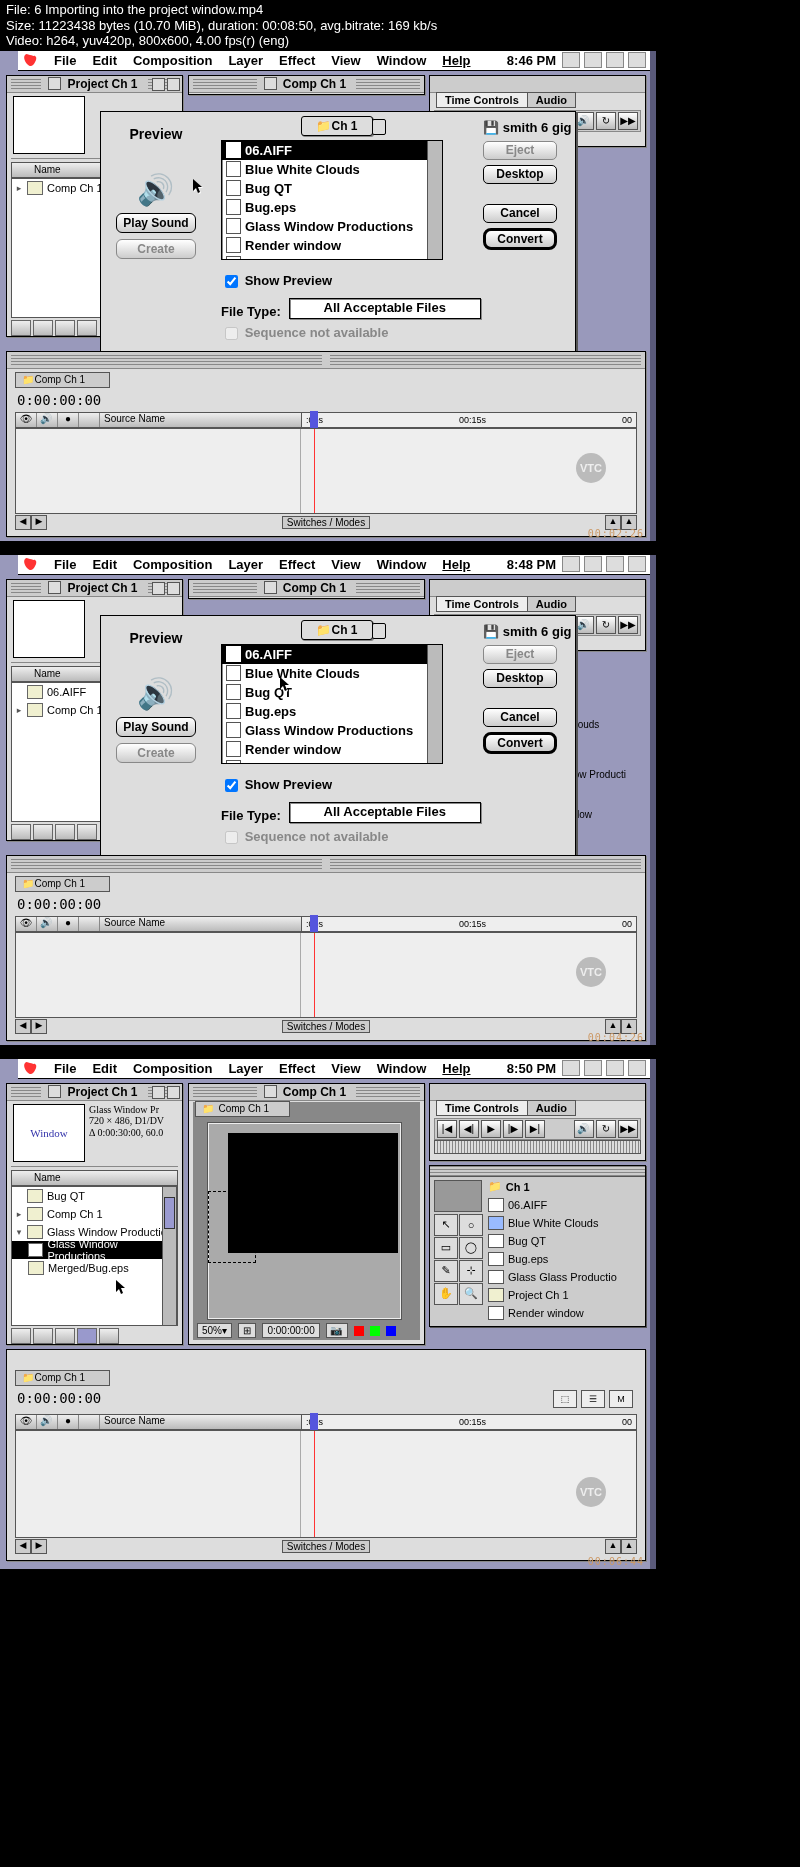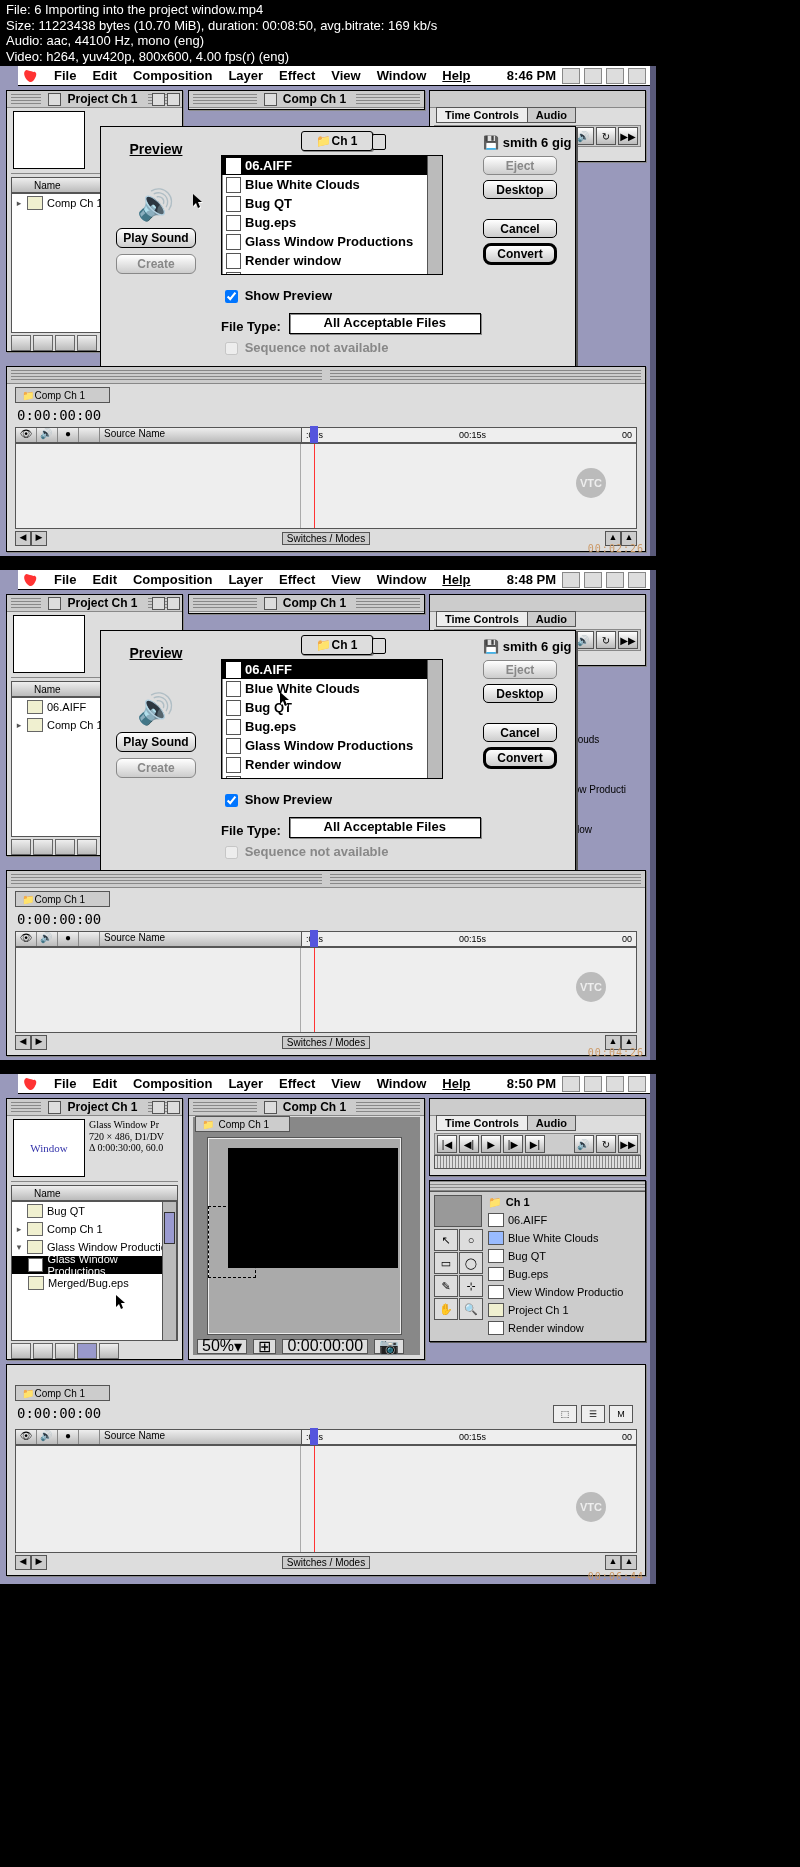--- a/index.html
+++ b/index.html
@@ -39,21 +39,21 @@
   .proj-li.sel { background:#000; color:#fff; }
   .proj-li.sel .ico { background:#fff; }
   .proj-footer { position:absolute; left:4px; right:4px; bottom:2px; height:14px; display:flex; gap:2px; }
   .proj-footer .fb { width:18px; height:14px; border:1px solid #666; background:linear-gradient(#eee,#bbb); }
   .proj-vscroll { position:absolute; right:5px; top:102px; bottom:18px; width:13px; background:#bbb; border:1px solid #555; }
   .proj-vscroll .thumb { position:absolute; left:1px; right:1px; top:10px; height:30px; background:#9a9ad0; border:1px solid #333; }
 
   
   .dialog { position:absolute; background:#ddd; border:1px solid #000; box-shadow:2px 2px 0 #555; padding:10px 12px; }
   .dlg-col-left { position:absolute; left:10px; top:14px; width:90px; text-align:center; }
-  .dlg-preview-label { font-weight:bold; font-size:14px; margin-bottom:30px;text-decoration:underline; }
+  .dlg-preview-label { font-weight:bold; font-size:14px; margin-bottom:30px; }
   .speaker-ico { font-size:30px; color:#666; }
   .dlg-btn { display:block; width:80px; height:20px; margin:6px auto; border:1px solid #000; border-radius:6px; background:linear-gradient(#fff,#ccc); font-weight:bold; font-size:12px; }
   .dlg-btn.disabled { color:#888; border-color:#888; }
   .dlg-popup { position:absolute; left:200px; top:4px; width:70px; height:18px; border:1px solid #000; border-radius:3px; background:#ddd; box-shadow:1px 1px 0 #888; display:flex; align-items:center; justify-content:center; font-weight:bold; font-size:12px; }
   .dlg-popup::after { content:""; position:absolute; right:-14px; top:2px; width:12px; height:14px; border:1px solid #000; background:#ddd; border-radius:2px; }
   .dlg-filelist { position:absolute; left:120px; top:28px; width:220px; height:118px; background:#fff; border:1px solid #000; box-shadow:inset 1px 1px 0 #888; overflow:hidden; }
   .fl-row { display:flex; align-items:center; gap:4px; padding:1px 4px; font-size:13px; font-weight:bold; height:17px; }
   .fl-row.sel { background:#000; color:#fff; }
   .fl-ico { width:13px; height:14px; border:1px solid #555; background:#fff; }
   .fl-row.sel .fl-ico { border-color:#fff; }
@@ -70,21 +70,21 @@
   .dlg-seq { position:absolute; left:120px; top:212px; font-weight:bold; font-size:13px; color:#888; }
   .dlg-seq input { vertical-align:middle; }
   .dlg-bottom { position:absolute; left:140px; top:240px; display:flex; gap:24px; }
 
   
   .comp-body { position:absolute; left:4px; top:18px; right:4px; bottom:4px; background:#888; }
   .comp-tab { position:absolute; left:2px; top:-1px; height:14px; padding:0 20px 0 6px; background:#ccc; border:1px solid #555; font-size:10px; display:flex; align-items:center; gap:4px; }
   .comp-canvas { position:absolute; left:14px; top:20px; right:18px; bottom:20px; background:#aaa; border:1px solid #555; box-shadow:inset 0 0 0 1px #eee; }
   .comp-render { position:absolute; left:20px; top:10px; width:170px; height:120px; background:#000; }
   .comp-marquee { position:absolute; left:0; top:68px; width:46px; height:70px; border:1px dashed #000; }
-  .comp-status { position:absolute; left:4px; bottom:2px; right:4px; height:14px; display:flex; align-items:center; gap:6px; font-size:16px; }
+  .comp-status { position:absolute; left:4px; bottom:2px; right:4px; height:14px; display:flex; align-items:center; gap:6px; font-size:10px; }
   .comp-status .box { height:13px; border:1px solid #555; background:#ddd; padding:0 4px; display:flex; align-items:center; }
   .comp-swatch { width:10px; height:10px; display:inline-block; }
 
   
   .tc-tabs { position:absolute; left:6px; top:16px; display:flex; }
   .tc-tab { padding:1px 8px; border:1px solid #555; background:#ccc; font-size:11px; font-weight:bold; margin-right:-1px; }
   .tc-tab.active { background:#eee; }
   .tc-strip { position:absolute; left:4px; top:34px; right:4px; height:20px; background:#ccc; border:1px solid #888; display:flex; align-items:center; gap:2px; padding:0 2px; }
   .tc-btn { width:18px; height:16px; border:1px solid #555; background:linear-gradient(#fff,#bbb); display:flex; align-items:center; justify-content:center; font-size:10px; }
   .tc-track { position:absolute; left:4px; right:4px; top:56px; height:12px; background:repeating-linear-gradient(90deg,#ddd 0 2px,#888 2px 3px); border:1px solid #555; }
@@ -126,21 +126,20 @@
   .cursor svg { filter:drop-shadow(1px 1px 0 #fff); }
   .timestamp { position:absolute; right:6px; bottom:2px; font-size:10px; color:#c96; font-family:monospace; letter-spacing:1px; }
   .vtc-logo { position:absolute; right:30px; bottom:30px; width:30px; height:30px; border-radius:50%; background:#bbb; color:#eee; font-weight:bold; font-size:11px; display:flex; align-items:center; justify-content:center; }
 </style>
 </head>
 <body>
 
 <div class="info-text">
   <div>File: 6 Importing into the project window.mp4</div>
   <div>Size: 11223438 bytes (10.70 MiB), duration: 00:08:50, avg.bitrate: 169 kb/s</div>
-  <div>Audio: aac, 44100 Hz, mono (eng)</div>
   <div>Video: h264, yuv420p, 800x600, 4.00 fps(r) (eng)</div>
 </div>
 
 <div class="frame">
 
   <div class="menubar">
     <div class="apple">
       <svg width="14" height="14" viewBox="0 0 14 14">
           <path fill="#f33" d="M7 2c2 0 3 1 3 1s2-1 3 1-1 6-3 8-4 1-6-1-4-7-2-9 3 0 5 0z"></path>
         </svg>
@@ -668,21 +667,21 @@
       <div class="pal-li">
           <span class="pi"></span>
           <span>Bug QT</span>
         </div>
       <div class="pal-li">
           <span class="pi"></span>
           <span>Bug.eps</span>
         </div>
       <div class="pal-li">
           <span class="pi"></span>
-          <span>View Window Productio</span>
+          <span>Glass Glass Productio</span>
         </div>
       <div class="pal-li">
           <span class="pi comp"></span>
           <span>Project Ch 1</span>
         </div>
       <div class="pal-li">
           <span class="pi"></span>
           <span>Render window</span>
         </div>
     </div>

